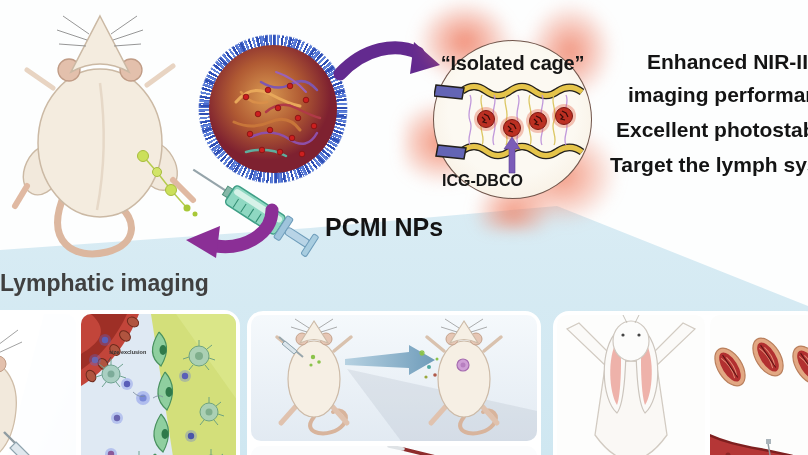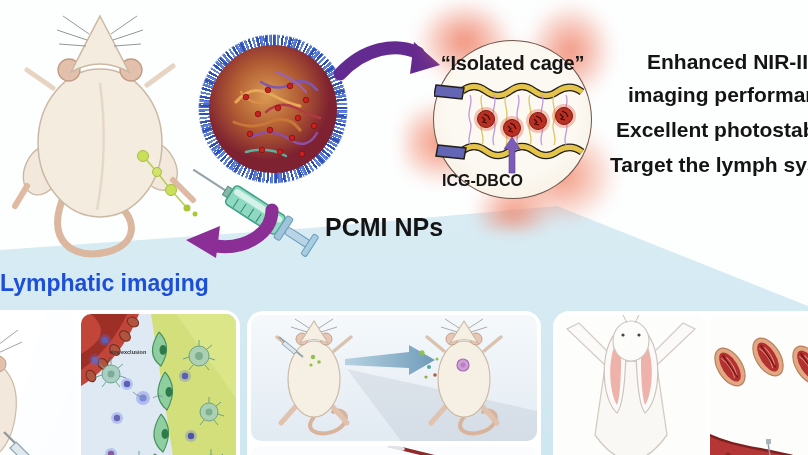--- a/index.html
+++ b/index.html
@@ -38,21 +38,21 @@
   #cage-circle{
     left:433px;top:40px;width:157px;height:157px;border-radius:50%;
     border:1.5px solid rgba(88,56,46,.85);
     background:radial-gradient(circle at 50% 45%,#fcf9f2 0 55%,#f5e9d8 100%);
   }
   #cage-title{top:11px;left:0;width:100%;text-align:center;font-size:20px;font-weight:700;color:#161616;letter-spacing:-.2px;}
   #cage-molecule{top:131px;left:8px;width:76%;text-align:left;font-size:16px;font-weight:700;color:#161616;}
   
   .benefit{white-space:nowrap;font-size:21px;font-weight:700;color:#141414;}
   #np-label{left:297px;top:213px;font-size:25px;font-weight:700;color:#141414;white-space:nowrap;margin-left:28px;}
-  .section-title{white-space:nowrap;font-size:23px;font-weight:700;color:#1d4ed8;}
+  .section-title{white-space:nowrap;font-size:23px;font-weight:700;color:#404040;}
   
   .panel{background:#fff;border-radius:16px;padding:4px;display:flex;gap:5px;box-sizing:border-box;}
   .sub{border-radius:10px;position:relative;overflow:hidden;}
   #panel-1{left:-18px;top:310px;width:258px;height:170px;}
   #p1s1{width:90px;background:linear-gradient(115deg,#ffffff 0 55%,#eef1f6 100%);}
   #p1s2{flex:1;}
   #panel-2{left:247px;top:311px;width:294px;height:170px;flex-direction:column;}
   #p2s1{height:126px;background:linear-gradient(180deg,#f5f9fc 0%,#e2eaf2 100%);}
   #p2s2{flex:1;background:#fbfcfd;}
   #panel-3{left:553px;top:311px;width:268px;height:170px;}

